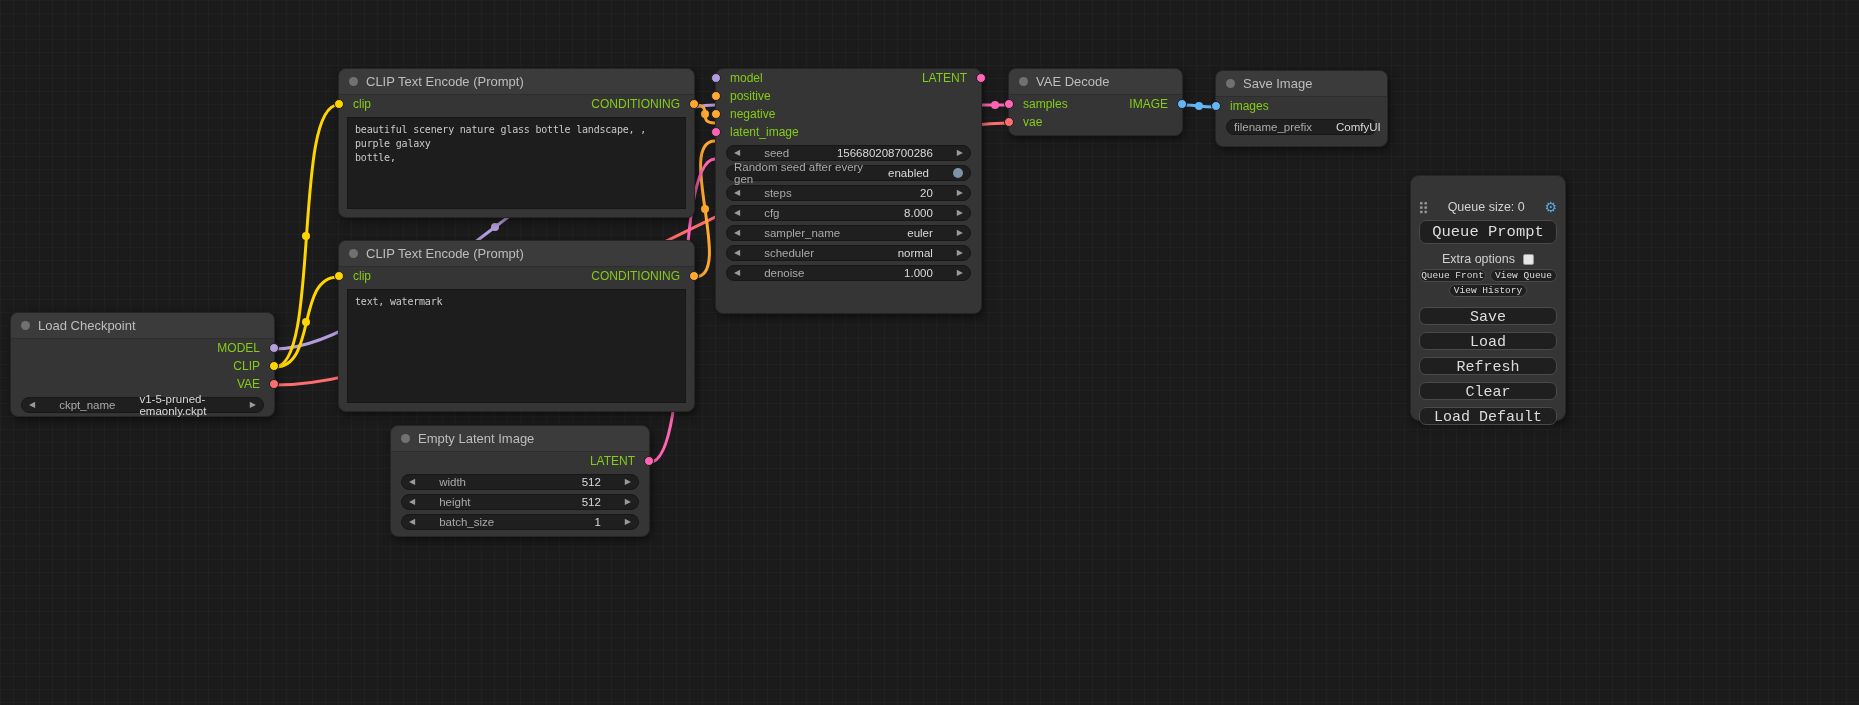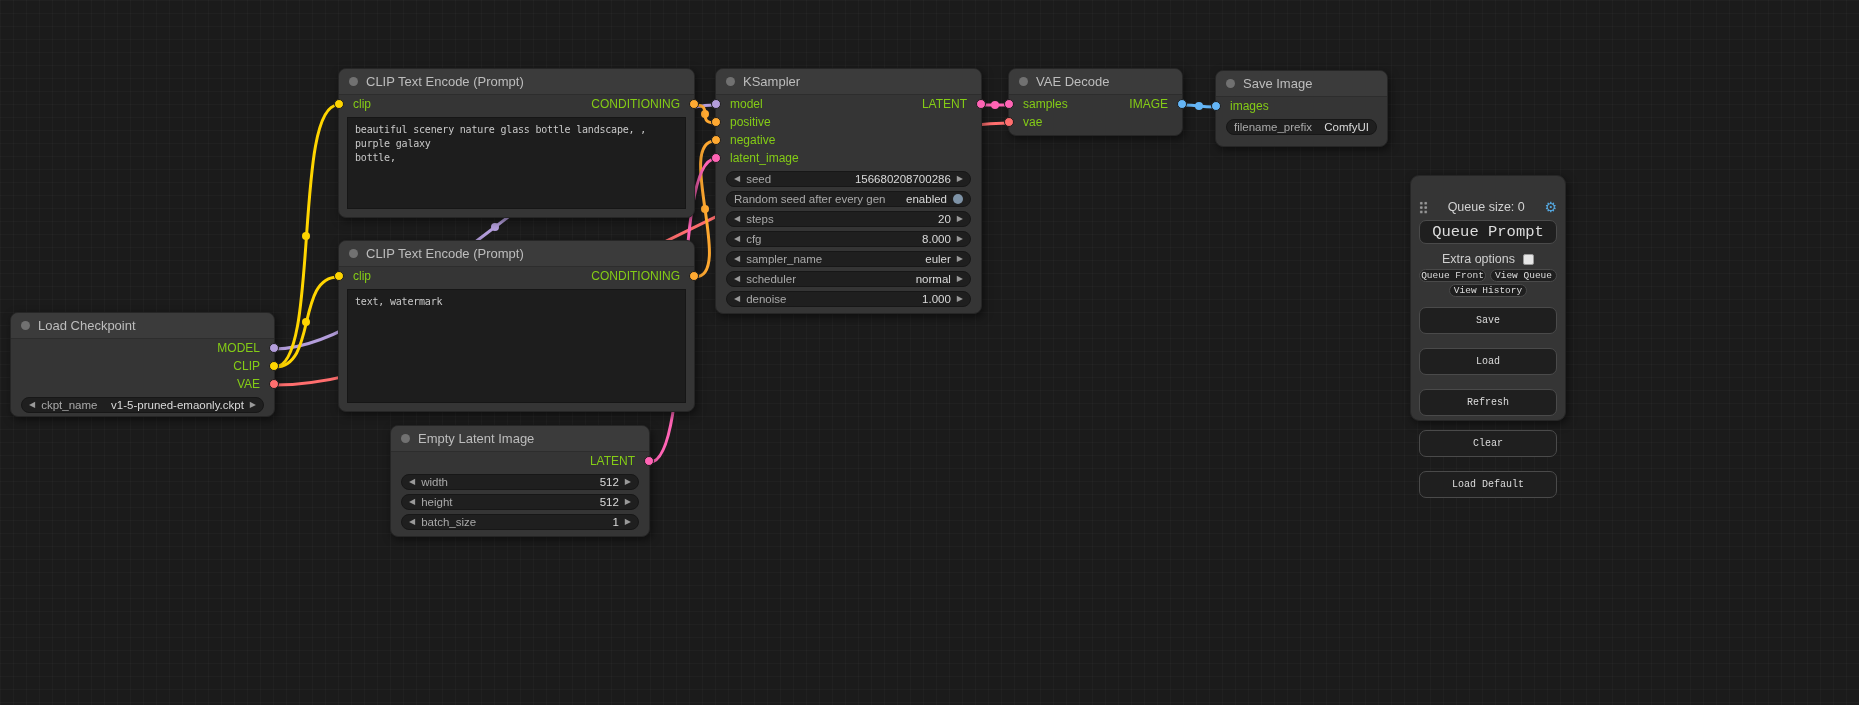--- a/index.html
+++ b/index.html
@@ -24,21 +24,21 @@
     color:#bdbdbd;font-size:13px;cursor:move;
   }
   .ndot{width:9px;height:9px;border-radius:50%;background:#717171;flex:none}
   .slotrow{position:relative;height:18px;display:flex;align-items:center;padding:0 14px;font-size:12px;color:#84cc16}
   .outlabel{margin-left:auto}
   .sdot{position:absolute;top:50%;width:10px;height:10px;border-radius:50%;transform:translateY(-50%);border:1px solid #1d1d1d;cursor:crosshair}
   .sdot.in{left:-5px}
   .sdot.out{right:-5px}
   .widget{
     height:16px;margin:4px 10px 0;background:#1f1f1f;border:1px solid #171717;border-radius:9px;
-    display:flex;align-items:center;gap:6px;padding:0 7px;font-size:11.5px;color:#a9a9a9;cursor:pointer;
+    display:flex;align-items:center;gap:24px;padding:0 7px;font-size:11.5px;color:#a9a9a9;cursor:pointer;
   }
   .widget .arr{font-size:8px;color:#9a9a9a;line-height:1}
   .widget .wval{margin-left:auto;color:#dadada}
   .widget .toggledot{width:10px;height:10px;border-radius:50%;background:#7e93a7;flex:none}
   .ntext{
     margin:4px 8px 0;background:#1d1d1d;border:1px solid #161616;border-radius:0;padding:5px 7px;
     font-family:"DejaVu Sans Mono",monospace;font-size:10px;letter-spacing:-.2px;color:#c9c9c9;
     line-height:1.4;white-space:pre-wrap;overflow:hidden;cursor:text;
   }
   
@@ -54,21 +54,21 @@
   .btn{
     display:block;width:100%;background:#1f1f1f;border:1px solid #4a4a4a;border-radius:7px;
     color:#dcdcdc;text-align:center;font-family:Liberation Mono, monospace;cursor:pointer;
   }
   .qp{height:24px;font-size:15.5px;line-height:22px;margin-bottom:7px}
   .extra{display:flex;align-items:center;justify-content:center;gap:8px;color:#cfcfcf;font-size:12.5px;height:16px}
   .cb{width:11px;height:11px;background:#e6e6e6;border:1px solid #9a9a9a;border-radius:2px;display:inline-block;cursor:pointer}
   .smallrow{display:flex;gap:4px;margin:2px 0}
   .btn.small{height:13px;font-size:9.5px;line-height:11px;border-radius:8px;flex:1}
   .btn.vh{width:78px;height:13px;font-size:9.5px;line-height:11px;border-radius:8px;margin:1px auto 10px}
-  .btn.big{height:27px;font-size:10px;line-height:19px;margin-bottom:14px}
+  .btn.big{height:18px;font-size:15px;line-height:19px;margin-bottom:7px}
 </style>
 </head>
 <body>
 
 <svg id="wires" width="1859" height="705">
   <path d="M275,349 C 395,349 595,105 715,105" fill="none" stroke-width="3" stroke="#B39DDB"></path>
   <path d="M275,367 C 320,367 293,105 338,105" fill="none" stroke-width="3" stroke="#FFD500"></path>
   <path d="M275,367 C 317,367 296,277 338,277" fill="none" stroke-width="3" stroke="#FFD500"></path>
   <path d="M275,385 C 480,385 800,123 1008,123" fill="none" stroke-width="3" stroke="#FF6E6E"></path>
   <path d="M695,105 C 715,105 695,123 715,123" fill="none" stroke-width="3" stroke="#FFA931"></path>
@@ -164,24 +164,20 @@
   </div>
   <div class="widget">
     <span class="arr">◀</span>
     <span>batch_size</span>
     <span class="wval">1</span>
     <span class="arr">▶</span>
   </div>
 </div>
 
 <div class="node" style="left:715px;top:68px;width:267px;height:246px">
-  <div class="ntitle">
-    <span class="ndot"></span>
-    <span>KSampler</span>
-  </div>
   <div class="slotrow">
     <span class="sdot in" style="background: rgb(179, 157, 219);"></span>
     <span>model</span>
     <span class="outlabel">LATENT</span>
     <span class="sdot out" style="background: rgb(255, 100, 181);"></span>
   </div>
   <div class="slotrow">
     <span class="sdot in" style="background: rgb(255, 169, 49);"></span>
     <span>positive</span>
   </div>

